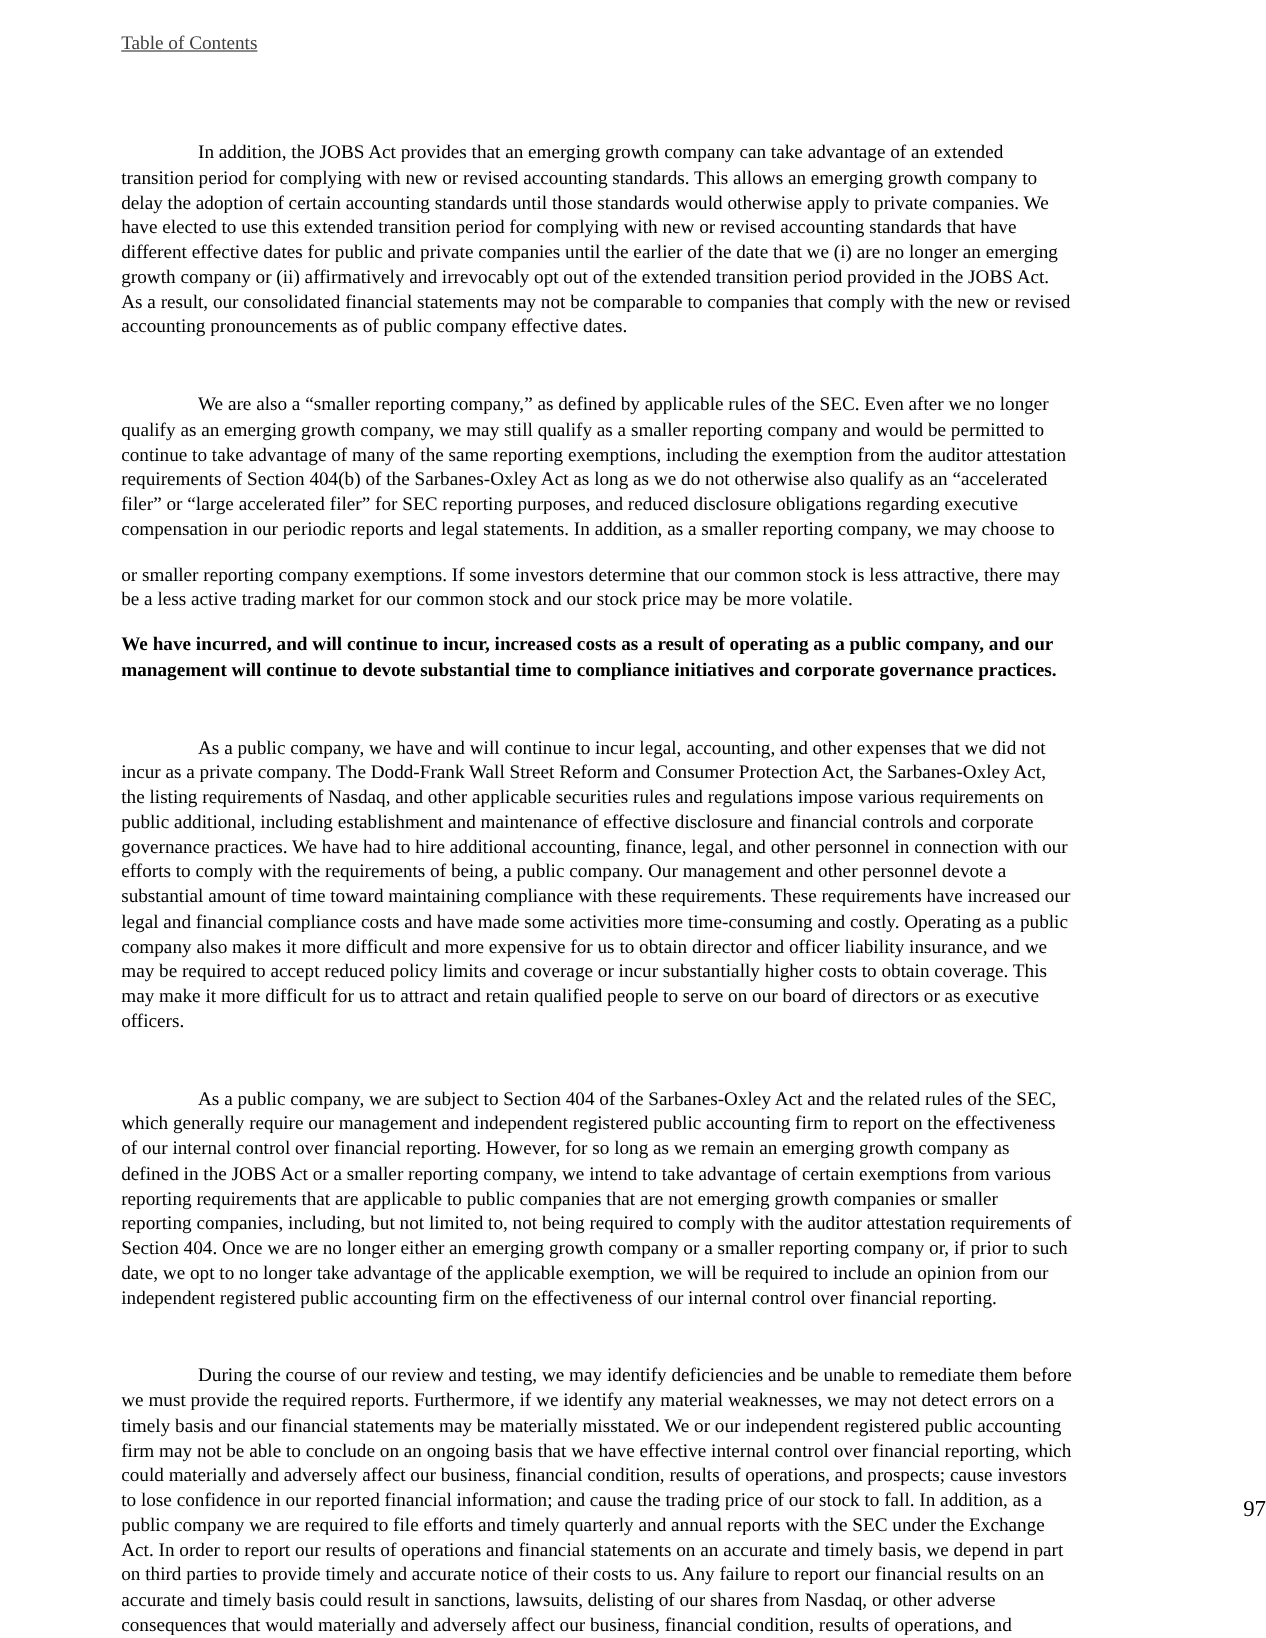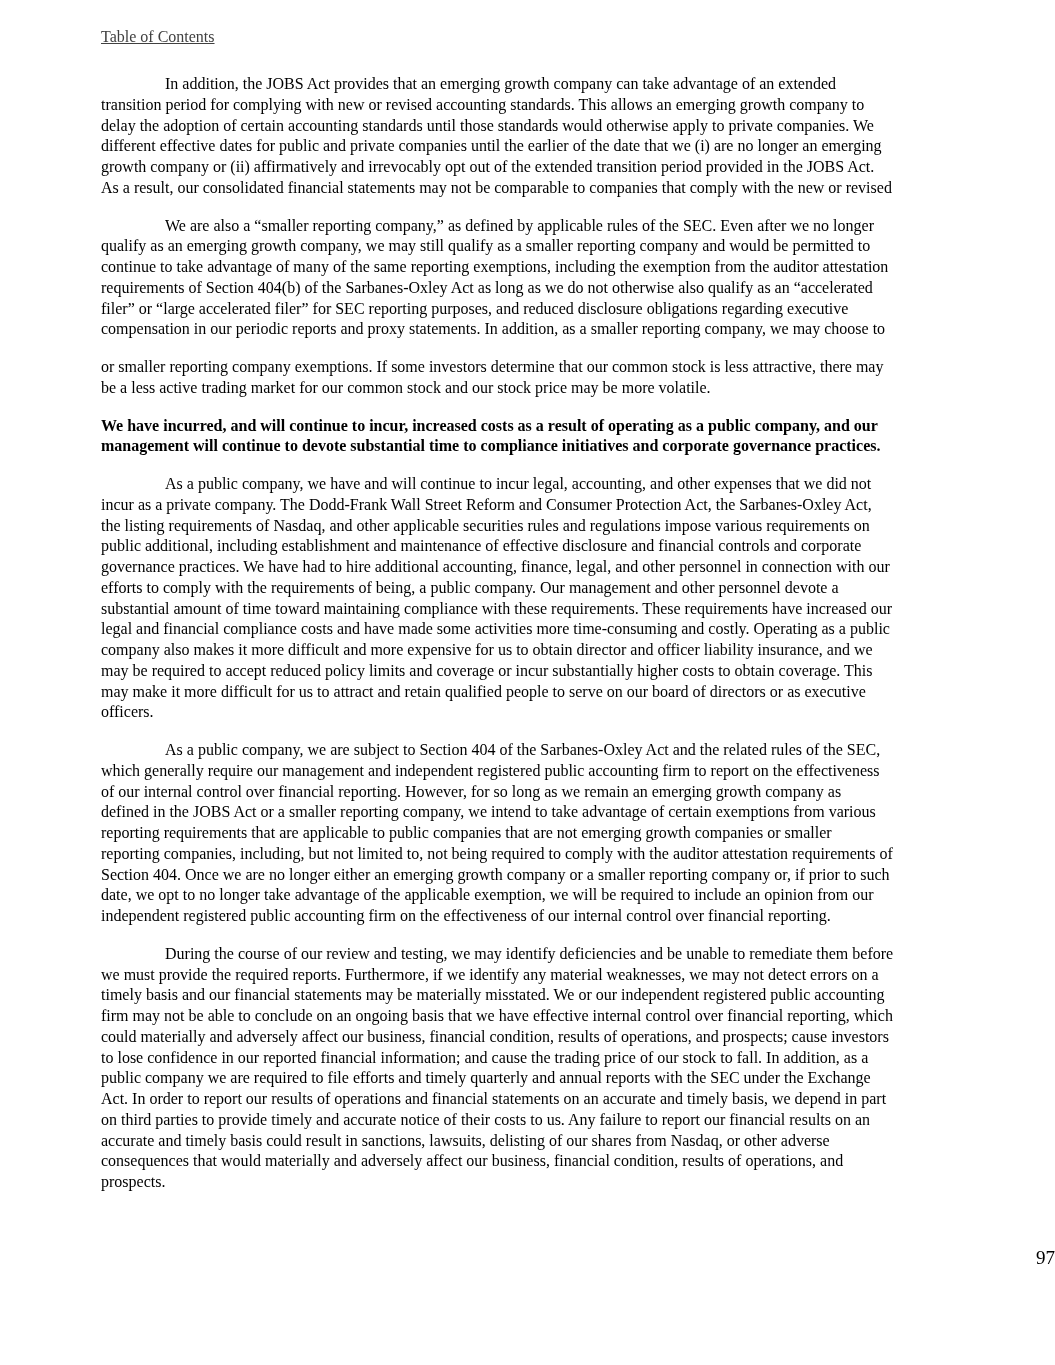--- a/index.html
+++ b/index.html
@@ -12,50 +12,52 @@
     position: absolute; left: 101px; top: 27px;
     font-size: 16px; line-height: 20px;
     color: #404040; text-decoration: underline; cursor: pointer;
   }
   .content {
     position: absolute; left: 101px; top: 74px; width: 860px;
     font-size: 16px; line-height: 20.75px;
   }
   .para { margin: 0 0 17px 0; }
   .line { display: block; white-space: nowrap; }
-  .line.indent { padding-left: 64px; }
+  .line.indent { padding-left: 64px; margin-top: 44px; }
   .heading { font-weight: bold; }
   .page-number {
     position: absolute; left: 0; width: 1055px; top: 1248px;
     text-align: right; font-size: 19px; line-height: 20px;
   }
 </style>
 </head>
 <body>
 
 <a class="toc-link">Table of Contents</a>
 
 <div class="content">
 
   <p class="para">
     <span class="line indent">In addition, the JOBS Act provides that an emerging growth company can take advantage of an extended</span>
     <span class="line">transition period for complying with new or revised accounting standards. This allows an emerging growth company to</span>
     <span class="line">delay the adoption of certain accounting standards until those standards would otherwise apply to private companies. We</span>
+    <span class="line">have elected to use this extended transition period for complying with new or revised accounting standards that have</span>
     <span class="line">different effective dates for public and private companies until the earlier of the date that we (i) are no longer an emerging</span>
     <span class="line">growth company or (ii) affirmatively and irrevocably opt out of the extended transition period provided in the JOBS Act.</span>
     <span class="line">As a result, our consolidated financial statements may not be comparable to companies that comply with the new or revised</span>
+    <span class="line">accounting pronouncements as of public company effective dates.</span>
   </p>
 
   <p class="para">
     <span class="line indent">We are also a “smaller reporting company,” as defined by applicable rules of the SEC. Even after we no longer</span>
     <span class="line">qualify as an emerging growth company, we may still qualify as a smaller reporting company and would be permitted to</span>
     <span class="line">continue to take advantage of many of the same reporting exemptions, including the exemption from the auditor attestation</span>
     <span class="line">requirements of Section 404(b) of the Sarbanes-Oxley Act as long as we do not otherwise also qualify as an “accelerated</span>
     <span class="line">filer” or “large accelerated filer” for SEC reporting purposes, and reduced disclosure obligations regarding executive</span>
-    <span class="line">compensation in our periodic reports and proxy statements. In addition, as a smaller reporting company, we may choose to</span>
+    <span class="line">compensation in our periodic reports and legal statements. In addition, as a smaller reporting company, we may choose to</span>
   </p>
 
   <p class="para">
     <span class="line">or smaller reporting company exemptions. If some investors determine that our common stock is less attractive, there may</span>
     <span class="line">be a less active trading market for our common stock and our stock price may be more volatile.</span>
   </p>
 
   <p class="para heading">
     <span class="line">We have incurred, and will continue to incur, increased costs as a result of operating as a public company, and our</span>
     <span class="line">management will continue to devote substantial time to compliance initiatives and corporate governance practices.</span>

